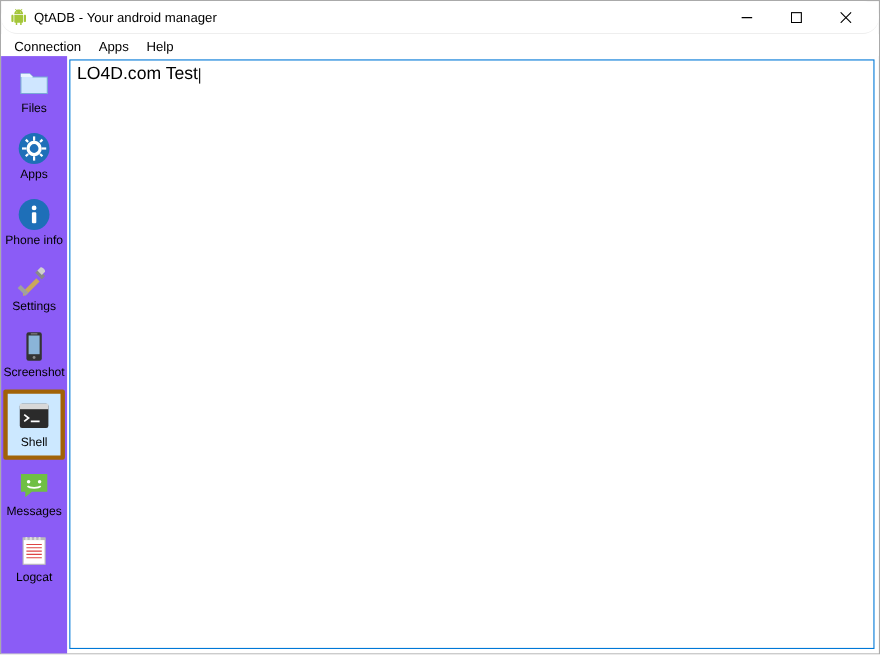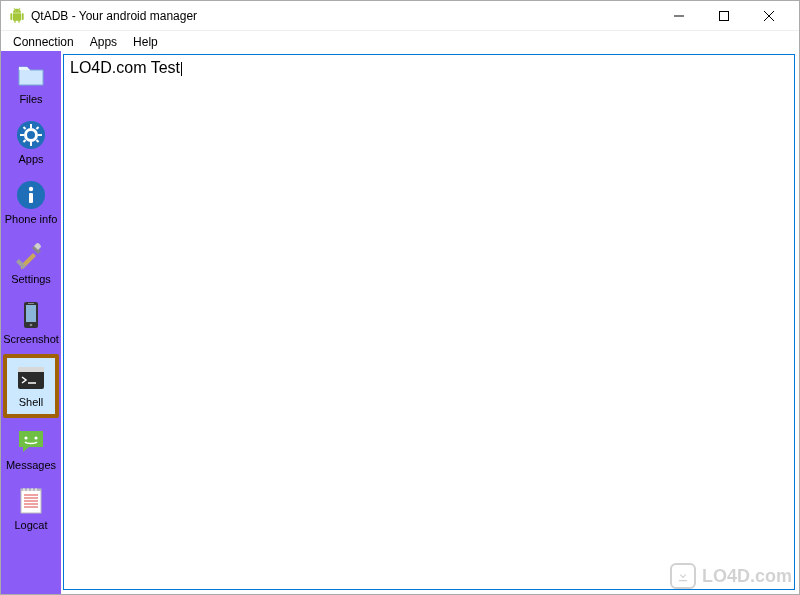--- a/index.html
+++ b/index.html
@@ -1,18 +1,18 @@
 <!DOCTYPE html>
 <html><head>
   <meta charset="utf-8">
   <style>
     * { box-sizing: border-box; margin: 0; padding: 0; }
     html, body { width: 800px; height: 595px; font-family: "Segoe UI", Tahoma, sans-serif; font-size: 12px; overflow: hidden; background: #fff; }
     .window { width: 800px; height: 595px; border: 1px solid #aaa; display: flex; flex-direction: column; background: #fff; }
-    .titlebar { height: 30px; display: flex; align-items: center; padding: 0 8px; background: #fff; border-bottom: 1px solid #eee; }
+    .titlebar { height: 30px; display: flex; align-items: center; padding: 0 8px; background: #fff; border-bottom: 1px solid #eee; border-radius: 15px; }
     .title-icon { width: 16px; height: 16px; margin-right: 6px; }
     .title-text { flex: 1; font-size: 12px; color: #000; }
     .win-controls { display: flex; gap: 0; }
     .win-btn { width: 45px; height: 28px; display: flex; align-items: center; justify-content: center; color: #000; }
     .menubar { height: 20px; display: flex; align-items: flex-end; padding: 0 4px; background: #fff; }
     .menu-item { padding: 2px 8px; font-size: 12px; color: #000; }
     .body-row { flex: 1; display: flex; min-height: 0; }
     .sidebar { width: 60px; background: #8b5cf6; display: flex; flex-direction: column; align-items: stretch; padding-top: 2px; }
     .side-item { display: flex; flex-direction: column; align-items: center; justify-content: center; padding: 4px 2px 6px 2px; gap: 2px; border: 1px solid transparent; margin: 1px 2px; border-radius: 2px; cursor: default; }
     .side-item.selected { background: #cce8ff; border: 4px solid #a16207; }
@@ -179,22 +179,14 @@
     </div>
 
     <div class="main-pane">
       <div class="shell-box">
         <span class="shell-text">LO4D.com Test</span><span class="caret"></span>
       </div>
     </div>
 
   </div>
 
-  <div class="watermark">
-    <span class="watermark-badge">
-      <svg width="14" height="14" viewBox="0 0 24 24">
-          <path fill="rgba(0,0,0,0.18)" d="M12 3v10l4-4 1.4 1.4L12 16 6.6 10.4 8 9l4 4V3h0zM5 19h14v2H5z"></path>
-        </svg>
-    </span>
-    <span>LO4D.com</span>
-  </div>
 
 </div>
 
 </body></html>

